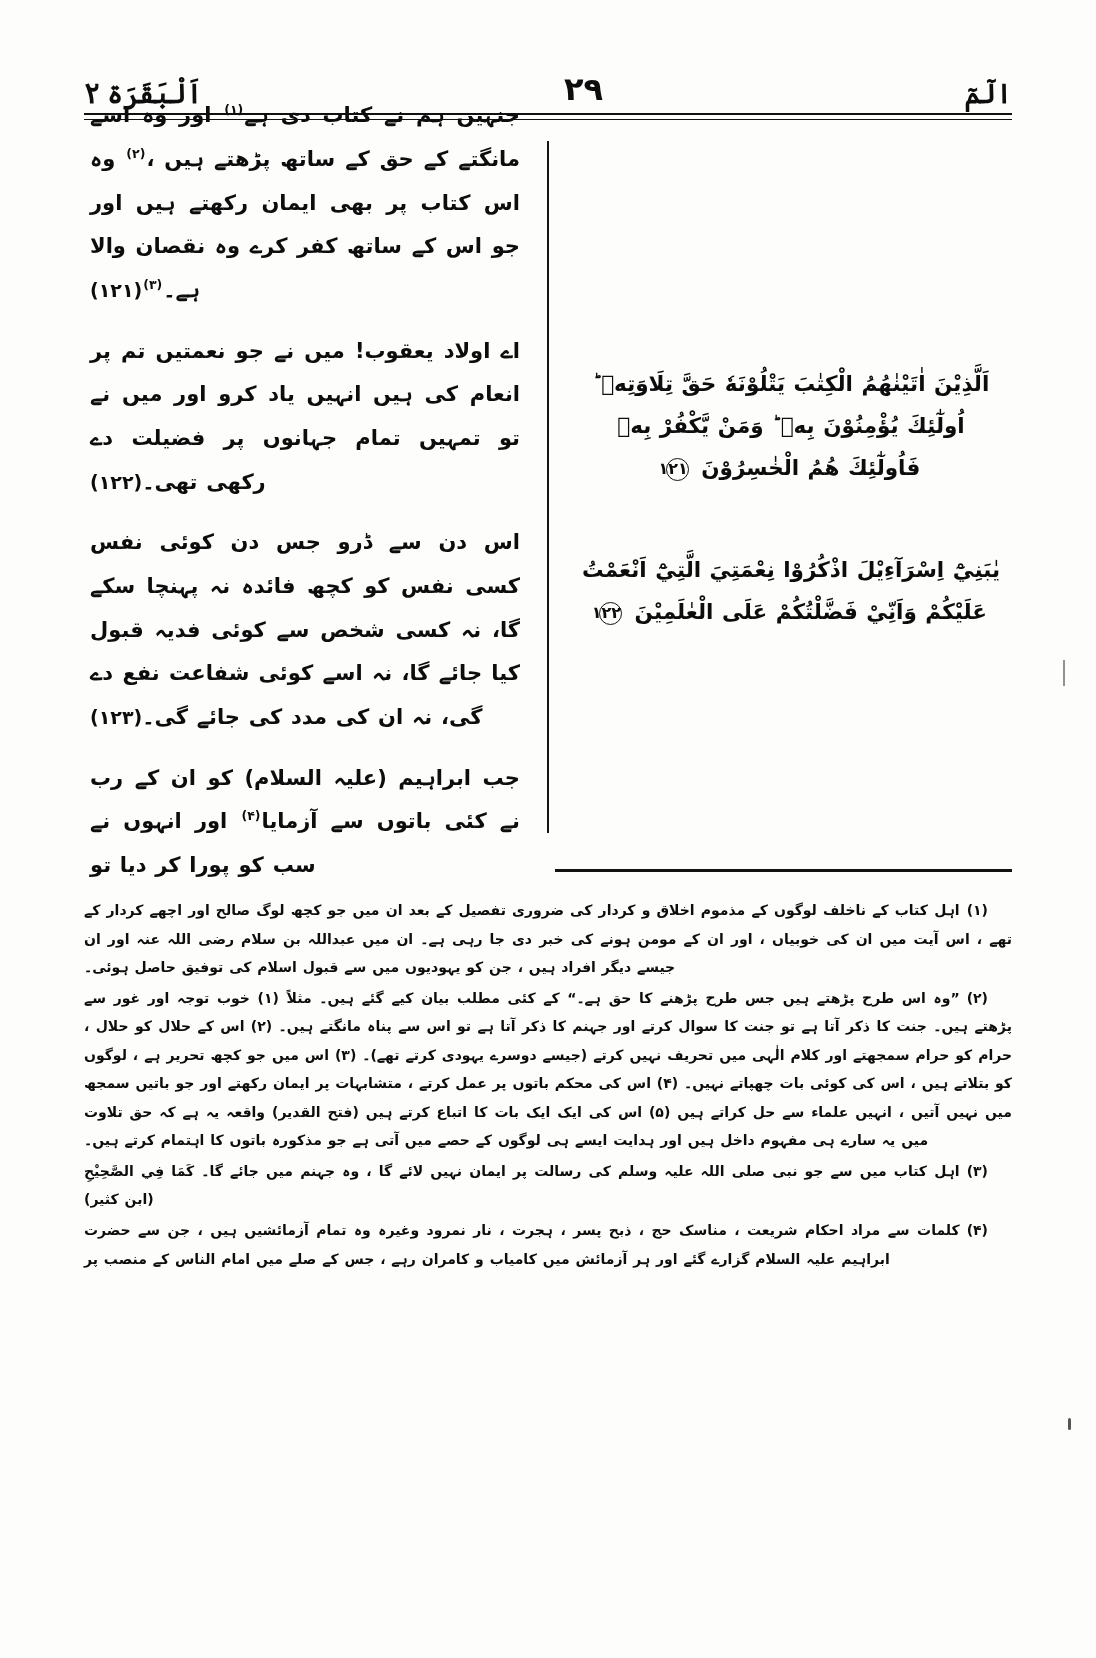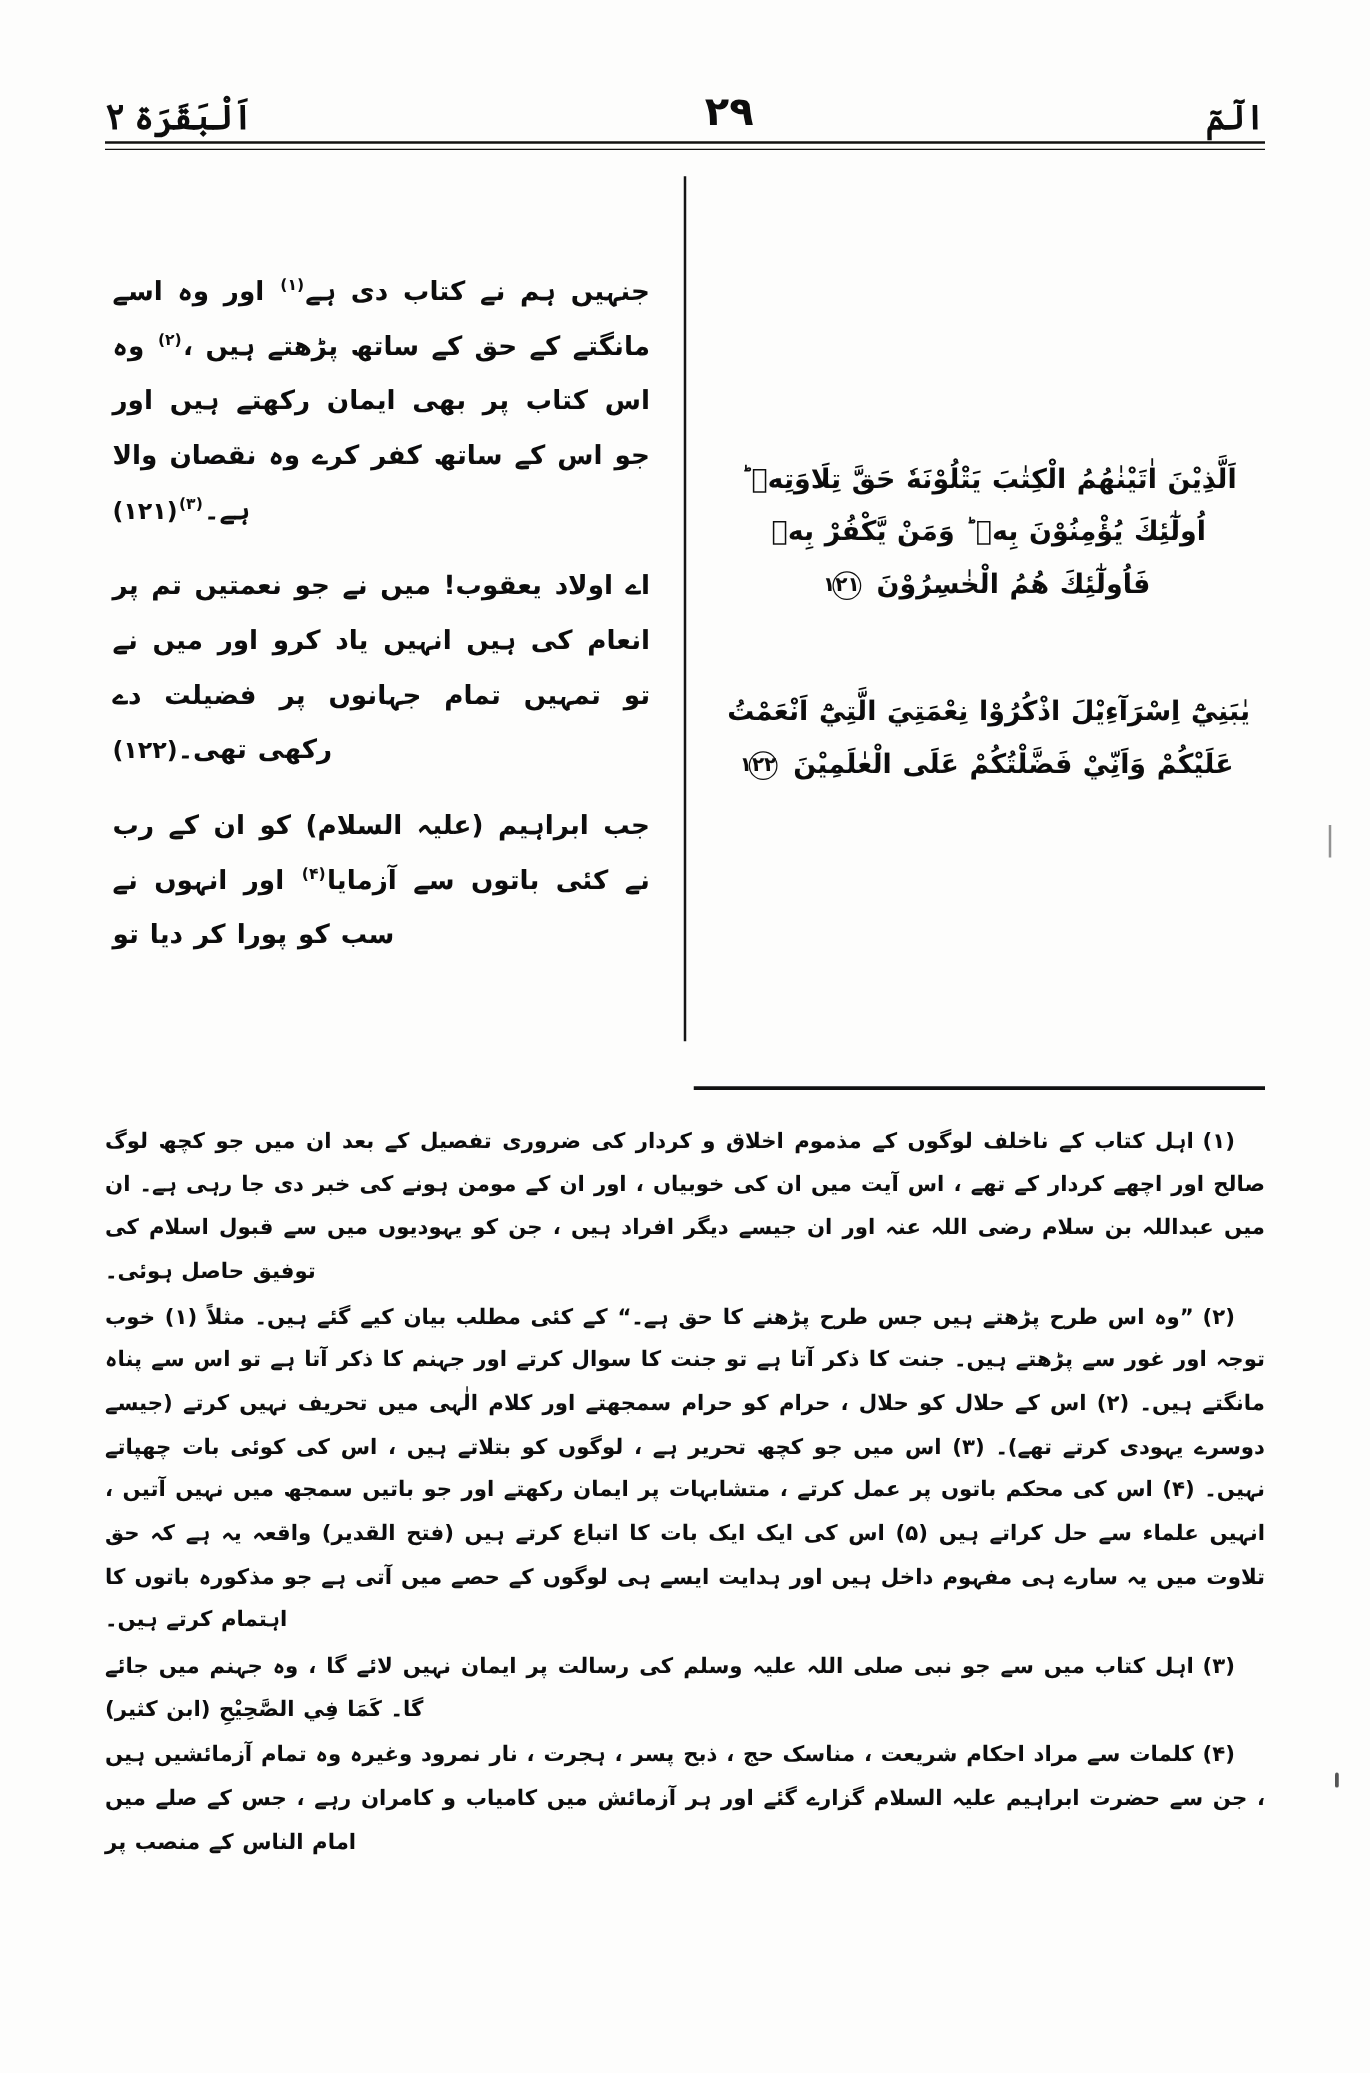--- a/index.html
+++ b/index.html
@@ -169,21 +169,21 @@
     top: 896px;
     right: 84px;
     width: 928px;
     direction: rtl;
   }
   .fn-item {
     direction: rtl;
     text-align: justify;
     text-align-last: left;
     font-family: "DejaVu Sans", "Liberation Sans", sans-serif;
-    font-size: 17px;
+    font-size: 14px;
     font-weight: 600;
     line-height: 2.04;
     word-spacing: 1px;
     margin-bottom: 2px;
   }
   .fn-item .fn-marker {
     font-weight: 700;
     margin-left: 7px;
   }
   .fn-indent { text-indent: 24px; }
@@ -239,20 +239,23 @@
     <div class="col-urdu">
 
       <div class="tr">
         <span>جنہیں ہم نے کتاب دی ہے</span><sup class="fn">(۱)</sup><span> اور وہ اسے مانگتے کے حق کے ساتھ پڑھتے ہیں ،</span><sup class="fn">(۲)</sup><span> وہ اس کتاب پر بھی ایمان رکھتے ہیں اور جو اس کے ساتھ کفر کرے وہ نقصان والا ہے۔</span><sup class="fn">(۳)</sup><span class="vnum">(۱۲۱)</span>
       </div>
 
       <div class="tr">
         <span>اے اولاد یعقوب! میں نے جو نعمتیں تم پر انعام کی ہیں انہیں یاد کرو اور میں نے تو تمہیں تمام جہانوں پر فضیلت دے رکھی تھی۔</span><span class="vnum">(۱۲۲)</span>
       </div>
 
+      <div class="tr">
+        <span>اس دن سے ڈرو جس دن کوئی نفس کسی نفس کو کچھ فائدہ نہ پہنچا سکے گا، نہ کسی شخص سے کوئی فدیہ قبول کیا جائے گا، نہ اسے کوئی شفاعت نفع دے گی، نہ ان کی مدد کی جائے گی۔</span><span class="vnum">(۱۲۳)</span>
+      </div>
 
       <div class="tr">
         <span>جب ابراہیم (علیہ السلام) کو ان کے رب نے کئی باتوں سے آزمایا</span><sup class="fn">(۴)</sup><span> اور انہوں نے سب کو پورا کر دیا تو</span>
       </div>
 
     </div>
   </div>
 
   <div class="fn-rule"></div>
 

